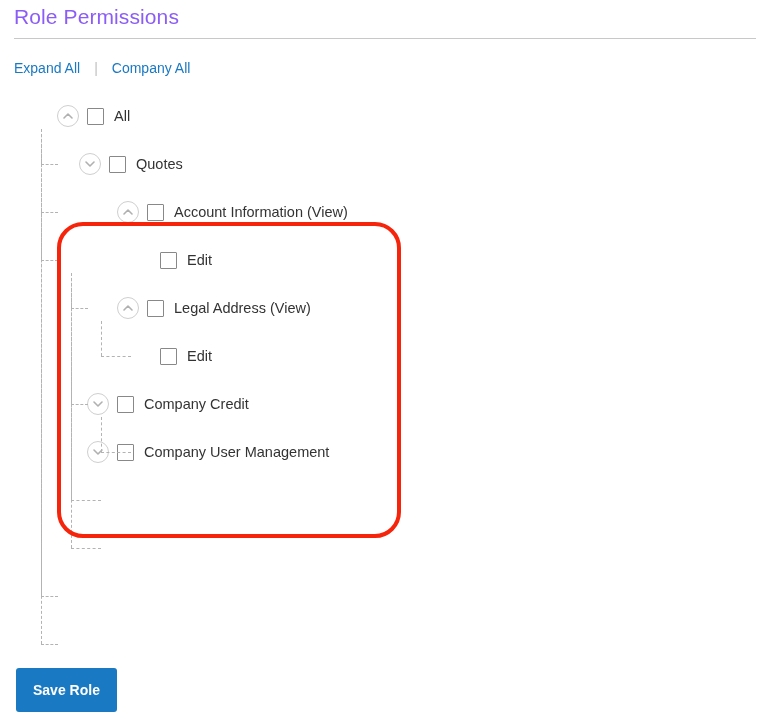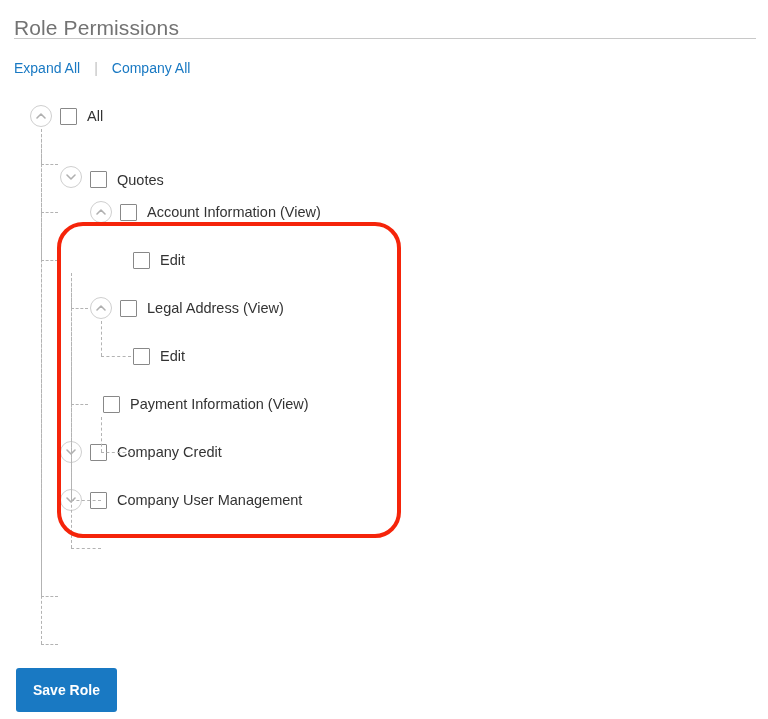--- a/index.html
+++ b/index.html
@@ -13,24 +13,24 @@
     height: 719px;
     position: relative;
     font-family: "Liberation Sans", sans-serif;
     overflow: hidden;
   }
 
   
   #page-title {
     position: absolute;
     left: 14px;
-    top: 16px;
+    top: 5px;
     font-size: 21px;
     font-weight: 400;
-    color: #737373;
+    color: #8b5cf6;
     letter-spacing: 0.1px;
     white-space: nowrap;
   }
   #title-divider {
     position: absolute;
     left: 14px;
     top: 38px;
     width: 742px;
     height: 1px;
     background: #c8c8c8;
@@ -61,20 +61,21 @@
   
   #tree {
     position: absolute;
     left: 0;
     top: 92px;
     width: 768px;
   }
   .row {
     position: relative;
     height: 48px;
+    margin-left: 27px;
   }
   .row-inner {
     position: absolute;
     top: 0;
     height: 48px;
     display: flex;
     align-items: center;
     white-space: nowrap;
   }
 
@@ -171,21 +172,21 @@
         <span class="toggle">
           <svg width="14" height="12" viewBox="0 0 14 12">
             <path d="M3 8 L7 4 L11 8" fill="none" stroke="#b0b0b0" stroke-width="1.6" stroke-linecap="round" stroke-linejoin="round"></path>
           </svg>
         </span>
         <span class="cb"></span>
         <span class="label">All</span>
       </div>
     </div>
     <div class="row">
-      <div class="row-inner" style="left: 60px; align-items: flex-end;">
+      <div class="row-inner" style="left: 52px;">
         <span class="toggle">
           <svg width="14" height="12" viewBox="0 0 14 12">
             <path d="M3 4 L7 8 L11 4" fill="none" stroke="#b0b0b0" stroke-width="1.6" stroke-linecap="round" stroke-linejoin="round"></path>
           </svg>
         </span>
         <span class="cb"></span>
         <span class="label">Quotes</span>
       </div>
     </div>
     <div class="row">
@@ -213,26 +214,20 @@
           </svg>
         </span>
         <span class="cb"></span>
         <span class="label">Legal Address (View)</span>
       </div>
     </div>
     <div class="row">
       <div class="row-inner" style="left: 133px;">
         <span class="cb"></span>
         <span class="label">Edit</span>
-      </div>
-    </div>
-    <div class="row">
-      <div class="row-inner" style="left: 103px;">
-        <span class="cb"></span>
-        <span class="label">Payment Information (View)</span>
       </div>
     </div>
     <div class="row">
       <div class="row-inner" style="left: 60px;">
         <span class="toggle">
           <svg width="14" height="12" viewBox="0 0 14 12">
             <path d="M3 4 L7 8 L11 4" fill="none" stroke="#b0b0b0" stroke-width="1.6" stroke-linecap="round" stroke-linejoin="round"></path>
           </svg>
         </span>
         <span class="cb"></span>

